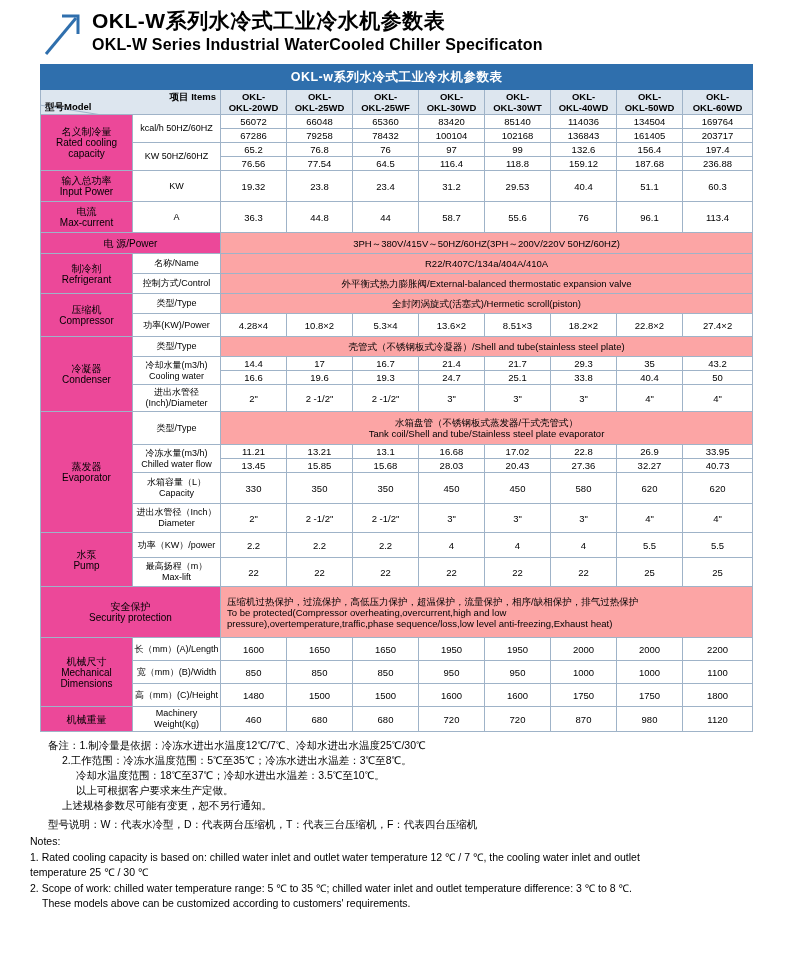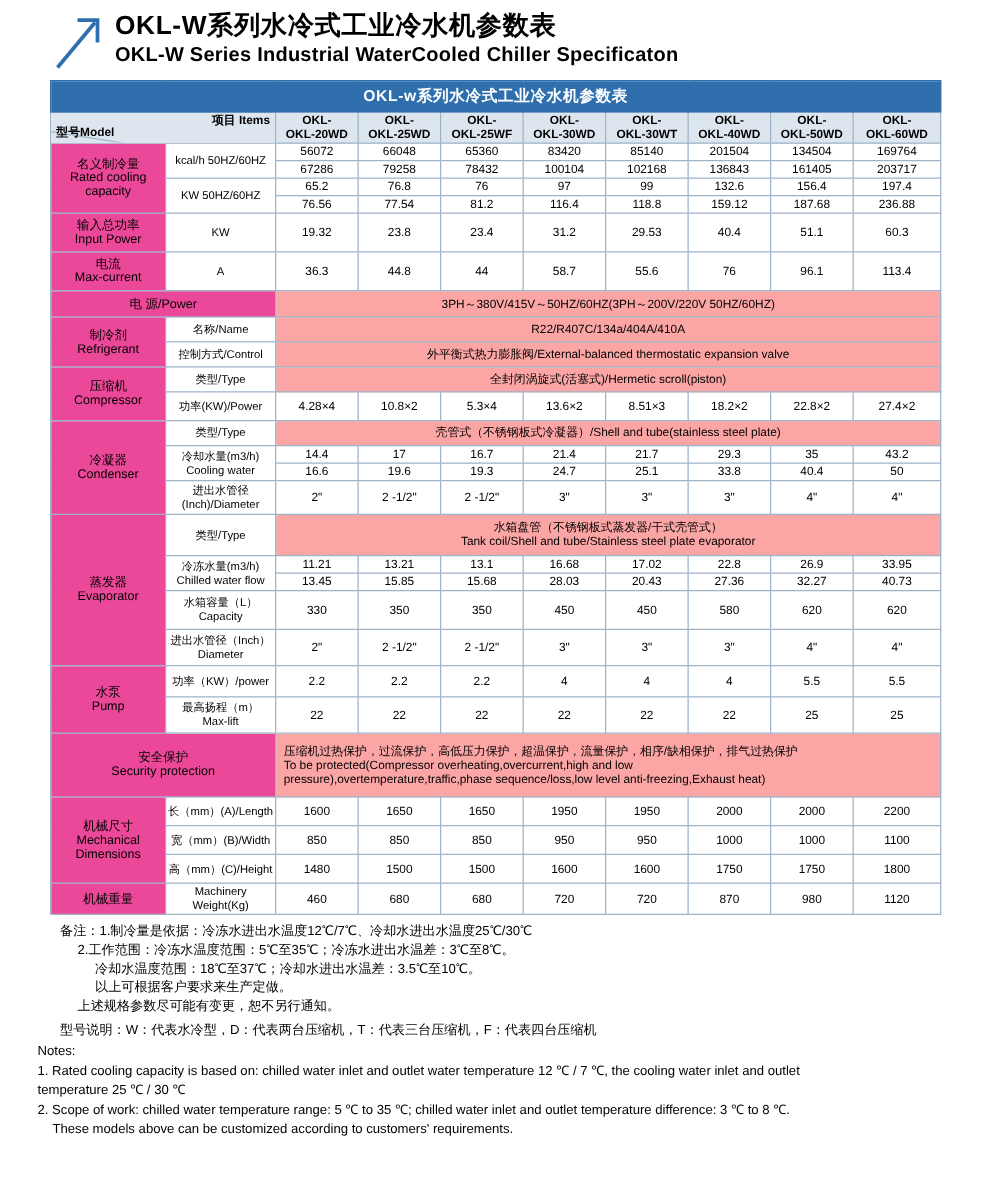--- a/index.html
+++ b/index.html
@@ -238,21 +238,21 @@
         <td class="lbl" rowspan="4">
           <div>名义制冷量</div>
           <div>Rated cooling capacity</div>
         </td>
         <td class="sub" rowspan="2">kcal/h 50HZ/60HZ</td>
         <td class="val">56072</td>
         <td class="val">66048</td>
         <td class="val">65360</td>
         <td class="val">83420</td>
         <td class="val">85140</td>
-        <td class="val">201504</td>
+        <td class="val">114036</td>
         <td class="val">134504</td>
         <td class="val">169764</td>
       </tr>
       <tr>
         <td class="val">67286</td>
         <td class="val">79258</td>
         <td class="val">78432</td>
         <td class="val">100104</td>
         <td class="val">102168</td>
         <td class="val">136843</td>
@@ -266,21 +266,21 @@
         <td class="val">76</td>
         <td class="val">97</td>
         <td class="val">99</td>
         <td class="val">132.6</td>
         <td class="val">156.4</td>
         <td class="val">197.4</td>
       </tr>
       <tr>
         <td class="val">76.56</td>
         <td class="val">77.54</td>
-        <td class="val">81.2</td>
+        <td class="val">64.5</td>
         <td class="val">116.4</td>
         <td class="val">118.8</td>
         <td class="val">159.12</td>
         <td class="val">187.68</td>
         <td class="val">236.88</td>
       </tr>
 
       <tr>
         <td class="lbl" style="height:28px">
           <div>输入总功率</div>

